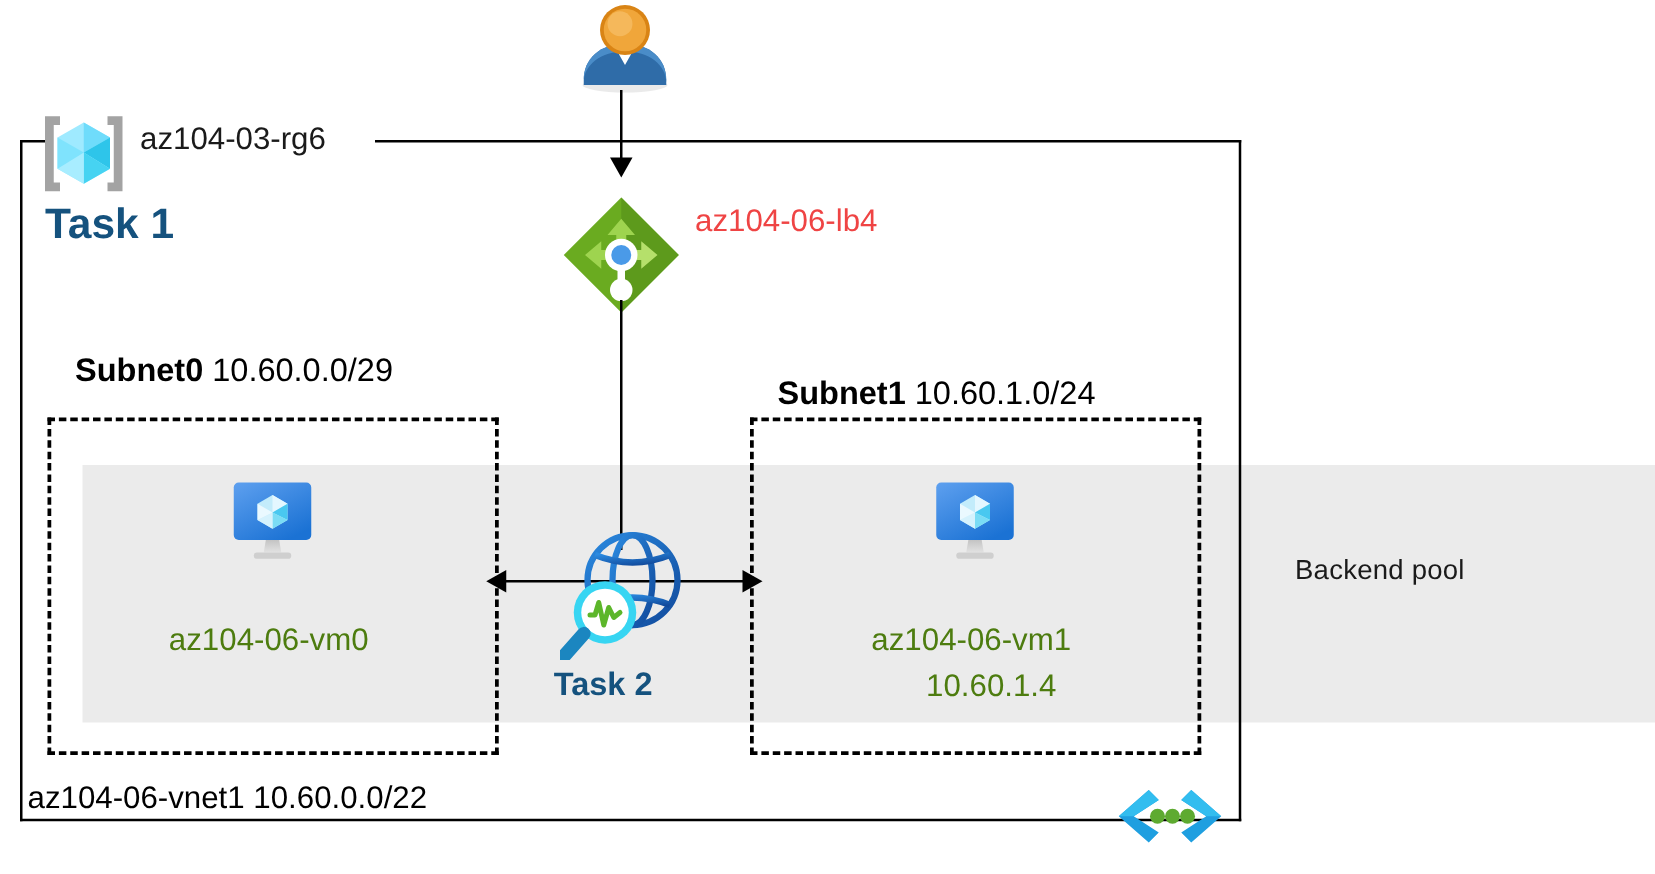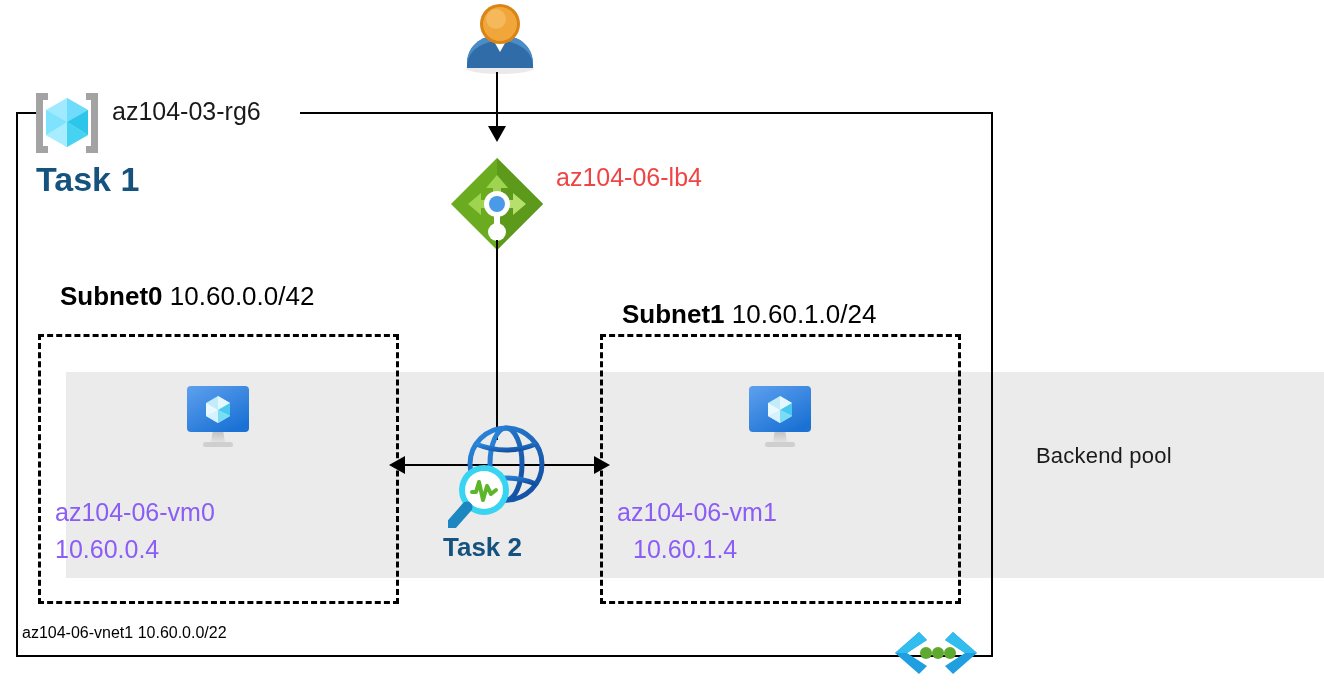--- a/index.html
+++ b/index.html
@@ -155,21 +155,22 @@
   }
   .subnet0-box { left: 38px; top: 334px; width: 355px; height: 264px; }
   .subnet1-box { left: 600px; top: 334px; width: 355px; height: 264px; }
 
   
   .vm-icon { width: 74px; height: 70px; }
   .vm0-icon { left: 181px; top: 382px; }
   .vm1-icon { left: 743px; top: 382px; }
   .vm-name, .vm-ip {
     font-size: 25px;
-    color: #8b5cf6;
+    color: #4d7c0f;
+    text-align: center;
     width: 320px;
     white-space: nowrap;
   }
   .vm0-name { left: 55px; top: 498px; }
   .vm0-ip   { left: 55px; top: 535px; }
   .vm1-name { left: 617px; top: 498px; }
   .vm1-ip   { left: 633px; top: 535px; }
 
   
   .nw-icon { left: 448px; top: 418px; width: 106px; height: 110px; }
@@ -204,21 +205,21 @@
     width: 0; height: 0;
     border-top: 9px solid transparent;
     border-bottom: 9px solid transparent;
     border-left: 16px solid #000000;
   }
 
   
   .vnet-label {
     left: 22px;
     top: 624px;
-    font-size: 16px;
+    font-size: 25px;
     color: #000000;
     white-space: nowrap;
   }
   .vnet-icon { left: 893px; top: 630px; width: 86px; height: 46px; }
 </style>
 </head>
 <body>
 
 <div id="canvas">
 
@@ -265,21 +266,21 @@
     <polygon points="78,49 65,38 65,45 53,45 53,53 65,53 65,60" fill="#b5e06b"></polygon>
     <circle cx="49" cy="49" r="13" fill="#ffffff"></circle>
     <circle cx="49" cy="49" r="8" fill="#4a9ae8"></circle>
     <rect x="46" y="58" width="6" height="16" fill="#ffffff"></rect>
     <circle cx="49" cy="77" r="9" fill="#ffffff"></circle>
   </svg>
   <div class="abs lb-label-1">az104-06-lb4</div>
 
   <div class="abs lb-globe-line"></div>
 
-  <div class="abs subnet-label subnet0-label"><b>Subnet0</b> <span>10.60.0.0/42</span></div>
+  <div class="abs subnet-label subnet0-label"><b>Subnet0</b> <span>10.60.0.0/29</span></div>
   <div class="abs subnet-box subnet0-box"></div>
 
   <svg class="abs vm-icon vm0-icon" viewBox="0 0 74 70">
     <defs>
       <linearGradient id="vmgrad0" x1="0" y1="0" x2="0.7" y2="1">
         <stop offset="0" stop-color="#5ea0ef"></stop>
         <stop offset="1" stop-color="#1b72d4"></stop>
       </linearGradient>
       <linearGradient id="vmstand0" x1="0" y1="0" x2="0" y2="1">
         <stop offset="0" stop-color="#bdbdbd"></stop>
@@ -290,21 +291,20 @@
     <rect x="22" y="60" width="30" height="5" rx="2.5" fill="#cfcfcf"></rect>
     <rect x="6" y="4" width="62" height="46" rx="4" fill="url(#vmgrad0)"></rect>
     <polygon points="37,14 49,21 49,34 37,41 25,34 25,21" fill="#c3ecfb"></polygon>
     <polygon points="37,14 49,21 37,28" fill="#e4f7ff"></polygon>
     <polygon points="37,28 49,21 49,34" fill="#49c8f0"></polygon>
     <polygon points="37,28 49,34 37,41" fill="#7adcf5"></polygon>
     <polygon points="37,28 37,41 25,34" fill="#d5f2fd"></polygon>
     <polygon points="37,28 25,34 25,21" fill="#eaf9ff"></polygon>
   </svg>
   <div class="abs vm-name vm0-name">az104-06-vm0</div>
-  <div class="abs vm-ip vm0-ip">10.60.0.4</div>
 
   <div class="abs subnet-label subnet1-label"><b>Subnet1</b> <span>10.60.1.0/24</span></div>
   <div class="abs subnet-box subnet1-box"></div>
 
   <svg class="abs vm-icon vm1-icon" viewBox="0 0 74 70">
     <defs>
       <linearGradient id="vmgrad1" x1="0" y1="0" x2="0.7" y2="1">
         <stop offset="0" stop-color="#5ea0ef"></stop>
         <stop offset="1" stop-color="#1b72d4"></stop>
       </linearGradient>

